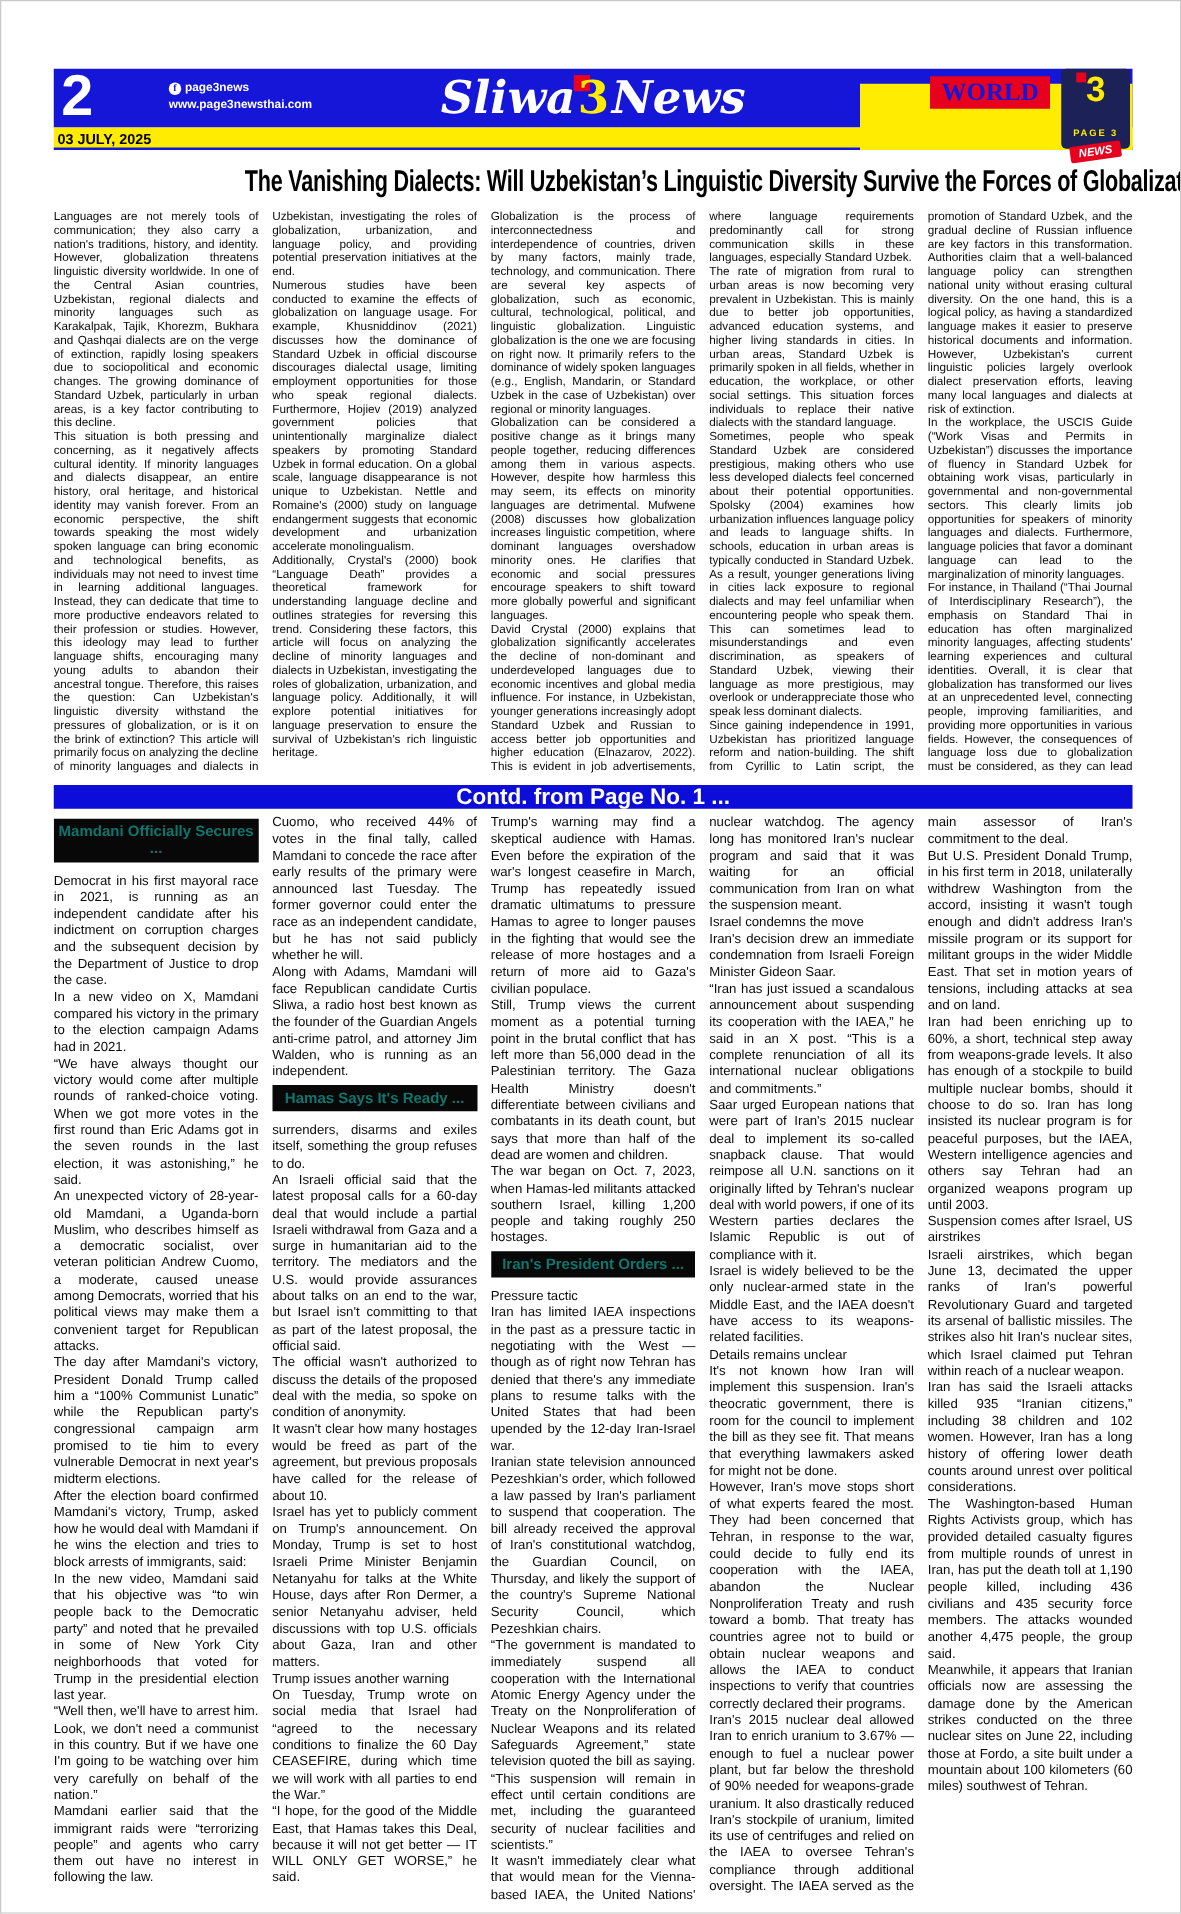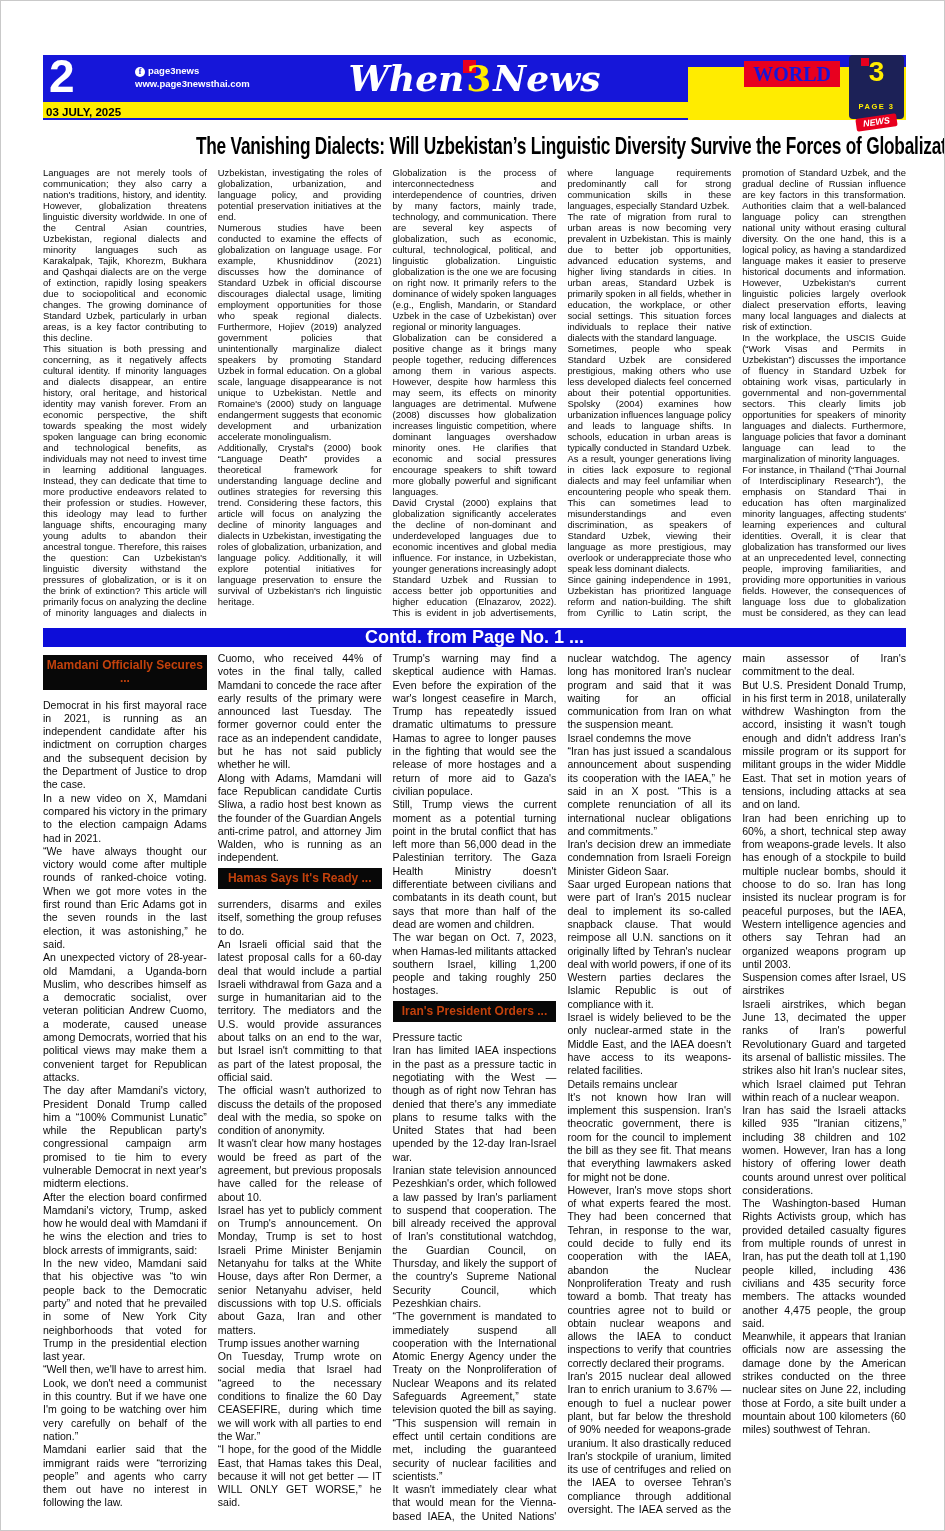--- a/index.html
+++ b/index.html
@@ -39,38 +39,38 @@
   .headline span{display:inline-block;transform:scaleX(.72);transform-origin:center;letter-spacing:-.3px;}
 
   
   .cols-top{column-count:5;column-gap:11px;column-fill:auto;height:456px;overflow:hidden;
             font-size:9.4px;line-height:11px;text-align:justify;}
   .cols-lower{margin-top:5px;column-count:5;column-gap:11px;column-fill:auto;height:882px;overflow:hidden;
             font-size:10.55px;line-height:13.3px;text-align:justify;}
   .art-p{margin:0;}
   .contd-bar{margin-top:5px;height:19px;background:var(--barblue);color:#fff;font-weight:bold;
              font-size:18px;text-align:center;line-height:19px;}
-  .cont-header{background:#080808;color:#c2410c;text-align:center;font-weight:bold;font-size:12px;
+  .cont-header{background:#080808;color:#0f766e;text-align:center;font-weight:bold;font-size:12px;
                padding:4px 2px;margin:3px 0 9px;break-inside:avoid;}
 </style>
 </head>
 <body>
 
 <div class="page">
   <div class="content">
 
     <div class="masthead-wrap">
       <div class="band"></div>
       <div class="right-yellow"></div>
       <div class="pagenum">2</div>
       <div class="social">
         <span class="fb">f</span><span>page3news</span><br>
         <span>www.page3newsthai.com</span>
       </div>
-      <div class="masthead"><span>When</span><span class="m3">3</span><span>News</span></div>
+      <div class="masthead"><span>Sliwa</span><span class="m3">3</span><span>News</span></div>
       <div class="world">WORLD</div>
       <div class="logo">
         <span class="big3">3</span>
         <span class="p3">PAGE 3</span>
         <span class="news">NEWS</span>
       </div>
       <div class="date-bar">
         <span>03 JULY, 2025</span>
       </div>
     </div>
@@ -119,22 +119,22 @@
         <p class="art-p">Trump's warning may find a skeptical audience with Hamas. Even before the expiration of the war's longest ceasefire in March, Trump has repeatedly issued dramatic ultimatums to pressure Hamas to agree to longer pauses in the fighting that would see the release of more hostages and a return of more aid to Gaza's civilian populace.</p>
         <p class="art-p">Still, Trump views the current moment as a potential turning point in the brutal conflict that has left more than 56,000 dead in the Palestinian territory. The Gaza Health Ministry doesn't differentiate between civilians and combatants in its death count, but says that more than half of the dead are women and children.</p>
         <p class="art-p">The war began on Oct. 7, 2023, when Hamas-led militants attacked southern Israel, killing 1,200 people and taking roughly 250 hostages.</p>
         <div class="cont-header"><span>Iran's President Orders ...</span></div>
         <p class="art-p">Pressure tactic</p>
         <p class="art-p">Iran has limited IAEA inspections in the past as a pressure tactic in negotiating with the West — though as of right now Tehran has denied that there's any immediate plans to resume talks with the United States that had been upended by the 12-day Iran-Israel war.</p>
         <p class="art-p">Iranian state television announced Pezeshkian's order, which followed a law passed by Iran's parliament to suspend that cooperation. The bill already received the approval of Iran's constitutional watchdog, the Guardian Council, on Thursday, and likely the support of the country's Supreme National Security Council, which Pezeshkian chairs.</p>
         <p class="art-p">“The government is mandated to immediately suspend all cooperation with the International Atomic Energy Agency under the Treaty on the Nonproliferation of Nuclear Weapons and its related Safeguards Agreement,” state television quoted the bill as saying. “This suspension will remain in effect until certain conditions are met, including the guaranteed security of nuclear facilities and scientists.”</p>
         <p class="art-p">It wasn't immediately clear what that would mean for the Vienna-based IAEA, the United Nations' nuclear watchdog. The agency long has monitored Iran's nuclear program and said that it was waiting for an official communication from Iran on what the suspension meant.</p>
         <p class="art-p">Israel condemns the move</p>
+        <p class="art-p">Iran's decision drew an immediate condemnation from Israeli Foreign Minister Gideon Saar.</p>
         <p class="art-p">“Iran has just issued a scandalous announcement about suspending its cooperation with the IAEA,” he said in an X post. “This is a complete renunciation of all its international nuclear obligations and commitments.”</p>
-        <p class="art-p">Iran's decision drew an immediate condemnation from Israeli Foreign Minister Gideon Saar.</p>
         <p class="art-p">Saar urged European nations that were part of Iran's 2015 nuclear deal to implement its so-called snapback clause. That would reimpose all U.N. sanctions on it originally lifted by Tehran's nuclear deal with world powers, if one of its Western parties declares the Islamic Republic is out of compliance with it.</p>
         <p class="art-p">Israel is widely believed to be the only nuclear-armed state in the Middle East, and the IAEA doesn't have access to its weapons-related facilities.</p>
         <p class="art-p">Details remains unclear</p>
         <p class="art-p">It's not known how Iran will implement this suspension. Iran's theocratic government, there is room for the council to implement the bill as they see fit. That means that everything lawmakers asked for might not be done.</p>
         <p class="art-p">However, Iran's move stops short of what experts feared the most. They had been concerned that Tehran, in response to the war, could decide to fully end its cooperation with the IAEA, abandon the Nuclear Nonproliferation Treaty and rush toward a bomb. That treaty has countries agree not to build or obtain nuclear weapons and allows the IAEA to conduct inspections to verify that countries correctly declared their programs.</p>
         <p class="art-p">Iran's 2015 nuclear deal allowed Iran to enrich uranium to 3.67% — enough to fuel a nuclear power plant, but far below the threshold of 90% needed for weapons-grade uranium. It also drastically reduced Iran's stockpile of uranium, limited its use of centrifuges and relied on the IAEA to oversee Tehran's compliance through additional oversight. The IAEA served as the main assessor of Iran's commitment to the deal.</p>
         <p class="art-p">But U.S. President Donald Trump, in his first term in 2018, unilaterally withdrew Washington from the accord, insisting it wasn't tough enough and didn't address Iran's missile program or its support for militant groups in the wider Middle East. That set in motion years of tensions, including attacks at sea and on land.</p>
         <p class="art-p">Iran had been enriching up to 60%, a short, technical step away from weapons-grade levels. It also has enough of a stockpile to build multiple nuclear bombs, should it choose to do so. Iran has long insisted its nuclear program is for peaceful purposes, but the IAEA, Western intelligence agencies and others say Tehran had an organized weapons program up until 2003.</p>
         <p class="art-p">Suspension comes after Israel, US airstrikes</p>
         <p class="art-p">Israeli airstrikes, which began June 13, decimated the upper ranks of Iran's powerful Revolutionary Guard and targeted its arsenal of ballistic missiles. The strikes also hit Iran's nuclear sites, which Israel claimed put Tehran within reach of a nuclear weapon.</p>

